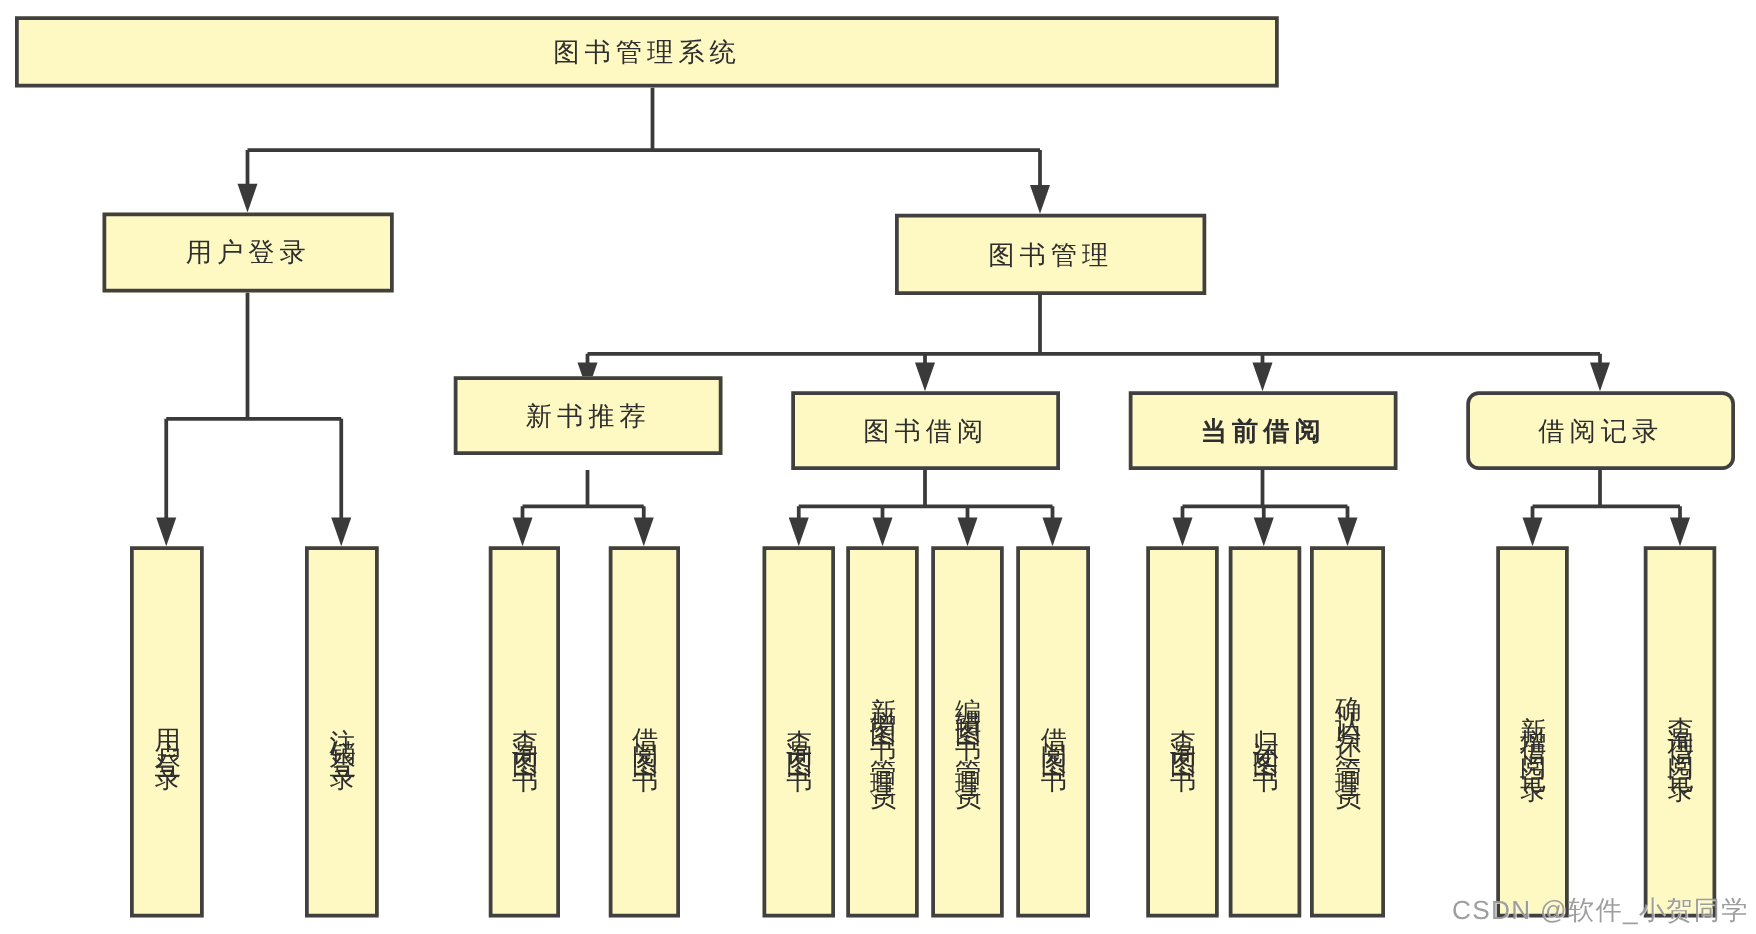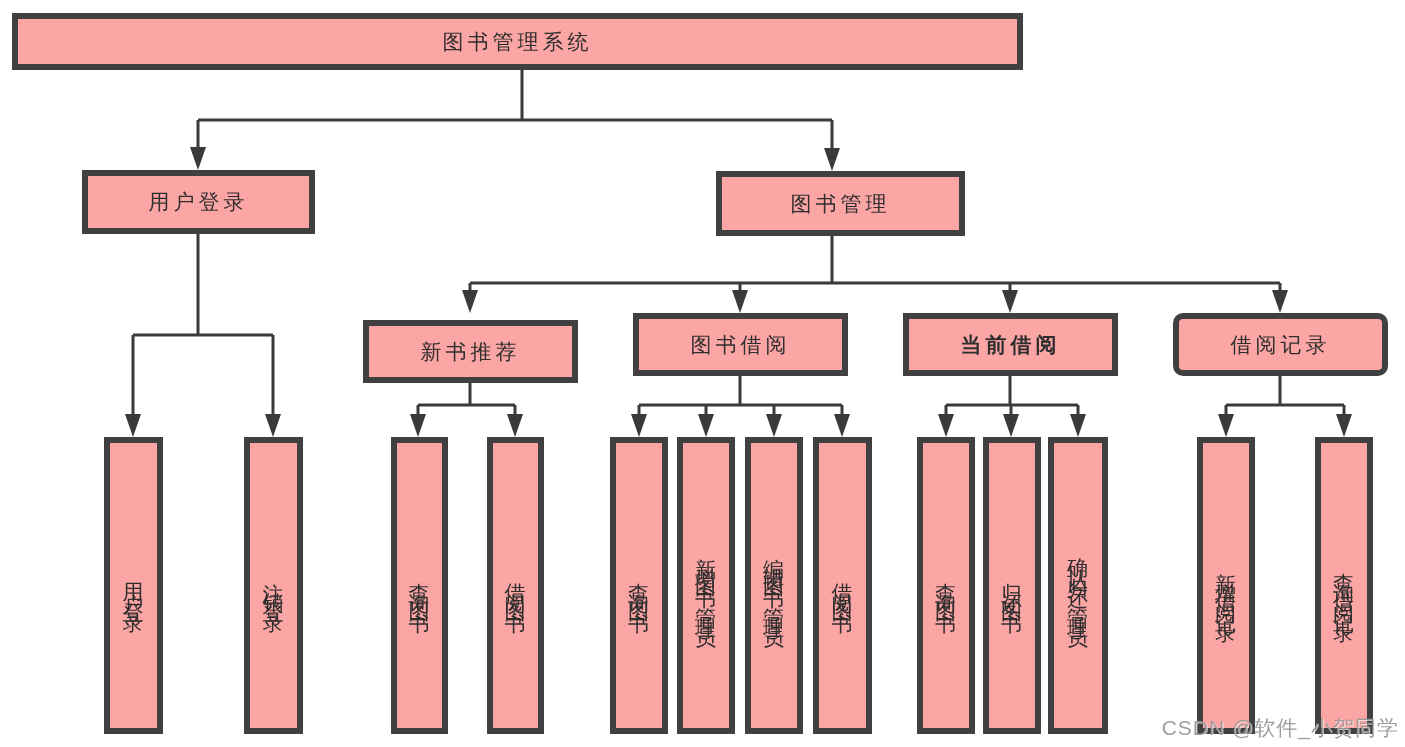--- a/index.html
+++ b/index.html
@@ -27,22 +27,22 @@
     stroke-width: 3;
     fill: none;
   }
   .connectors polygon {
     fill: #3a3a3a;
     stroke: none;
   }
   .node {
     position: absolute;
     box-sizing: border-box;
-    border: 6px solid #404040;
-    background: #fca5a5;
+    border: 3px solid #404040;
+    background: #fef9c3;
     color: #2e2e2e;
     display: flex;
     align-items: center;
     justify-content: center;
     text-align: center;
   }
   .hbox {
     font-size: 21px;
     letter-spacing: 4px;
     white-space: nowrap;
@@ -117,21 +117,21 @@
       <polygon points="1218,414 1234,414 1226,437"></polygon>
       <polygon points="1336,414 1352,414 1344,437"></polygon>
     </g>
   </svg>
 
   <div class="node hbox" style="left:12px; top:13px; width:1011px; height:57px;">图书管理系统</div>
 
   <div class="node hbox" style="left:82px; top:170px; width:233px; height:64px;">用户登录</div>
   <div class="node hbox" style="left:716px; top:171px; width:249px; height:65px;">图书管理</div>
 
-  <div class="node hbox" style="left:363px; top:320px; width:215px; height:63px;">新书推荐</div>
+  <div class="node hbox" style="left:363px; top:301px; width:215px; height:63px;">新书推荐</div>
   <div class="node hbox" style="left:633px; top:313px; width:215px; height:63px;">图书借阅</div>
   <div class="node hbox" style="left:903px; top:313px; width:215px; height:63px;font-weight:bold;">当前借阅</div>
   <div class="node hbox" style="left:1173px; top:313px; width:215px; height:63px;border-radius:10px;">借阅记录</div>
 
   <div class="node vbox" style="left:104px; top:437px; width:59px; height:297px;">用户登录</div>
   <div class="node vbox" style="left:244px; top:437px; width:59px; height:297px;">注销登录</div>
 
   <div class="node vbox" style="left:391px; top:437px; width:57px; height:297px;">查询图书</div>
   <div class="node vbox" style="left:487px; top:437px; width:57px; height:297px;">借阅图书</div>
 

